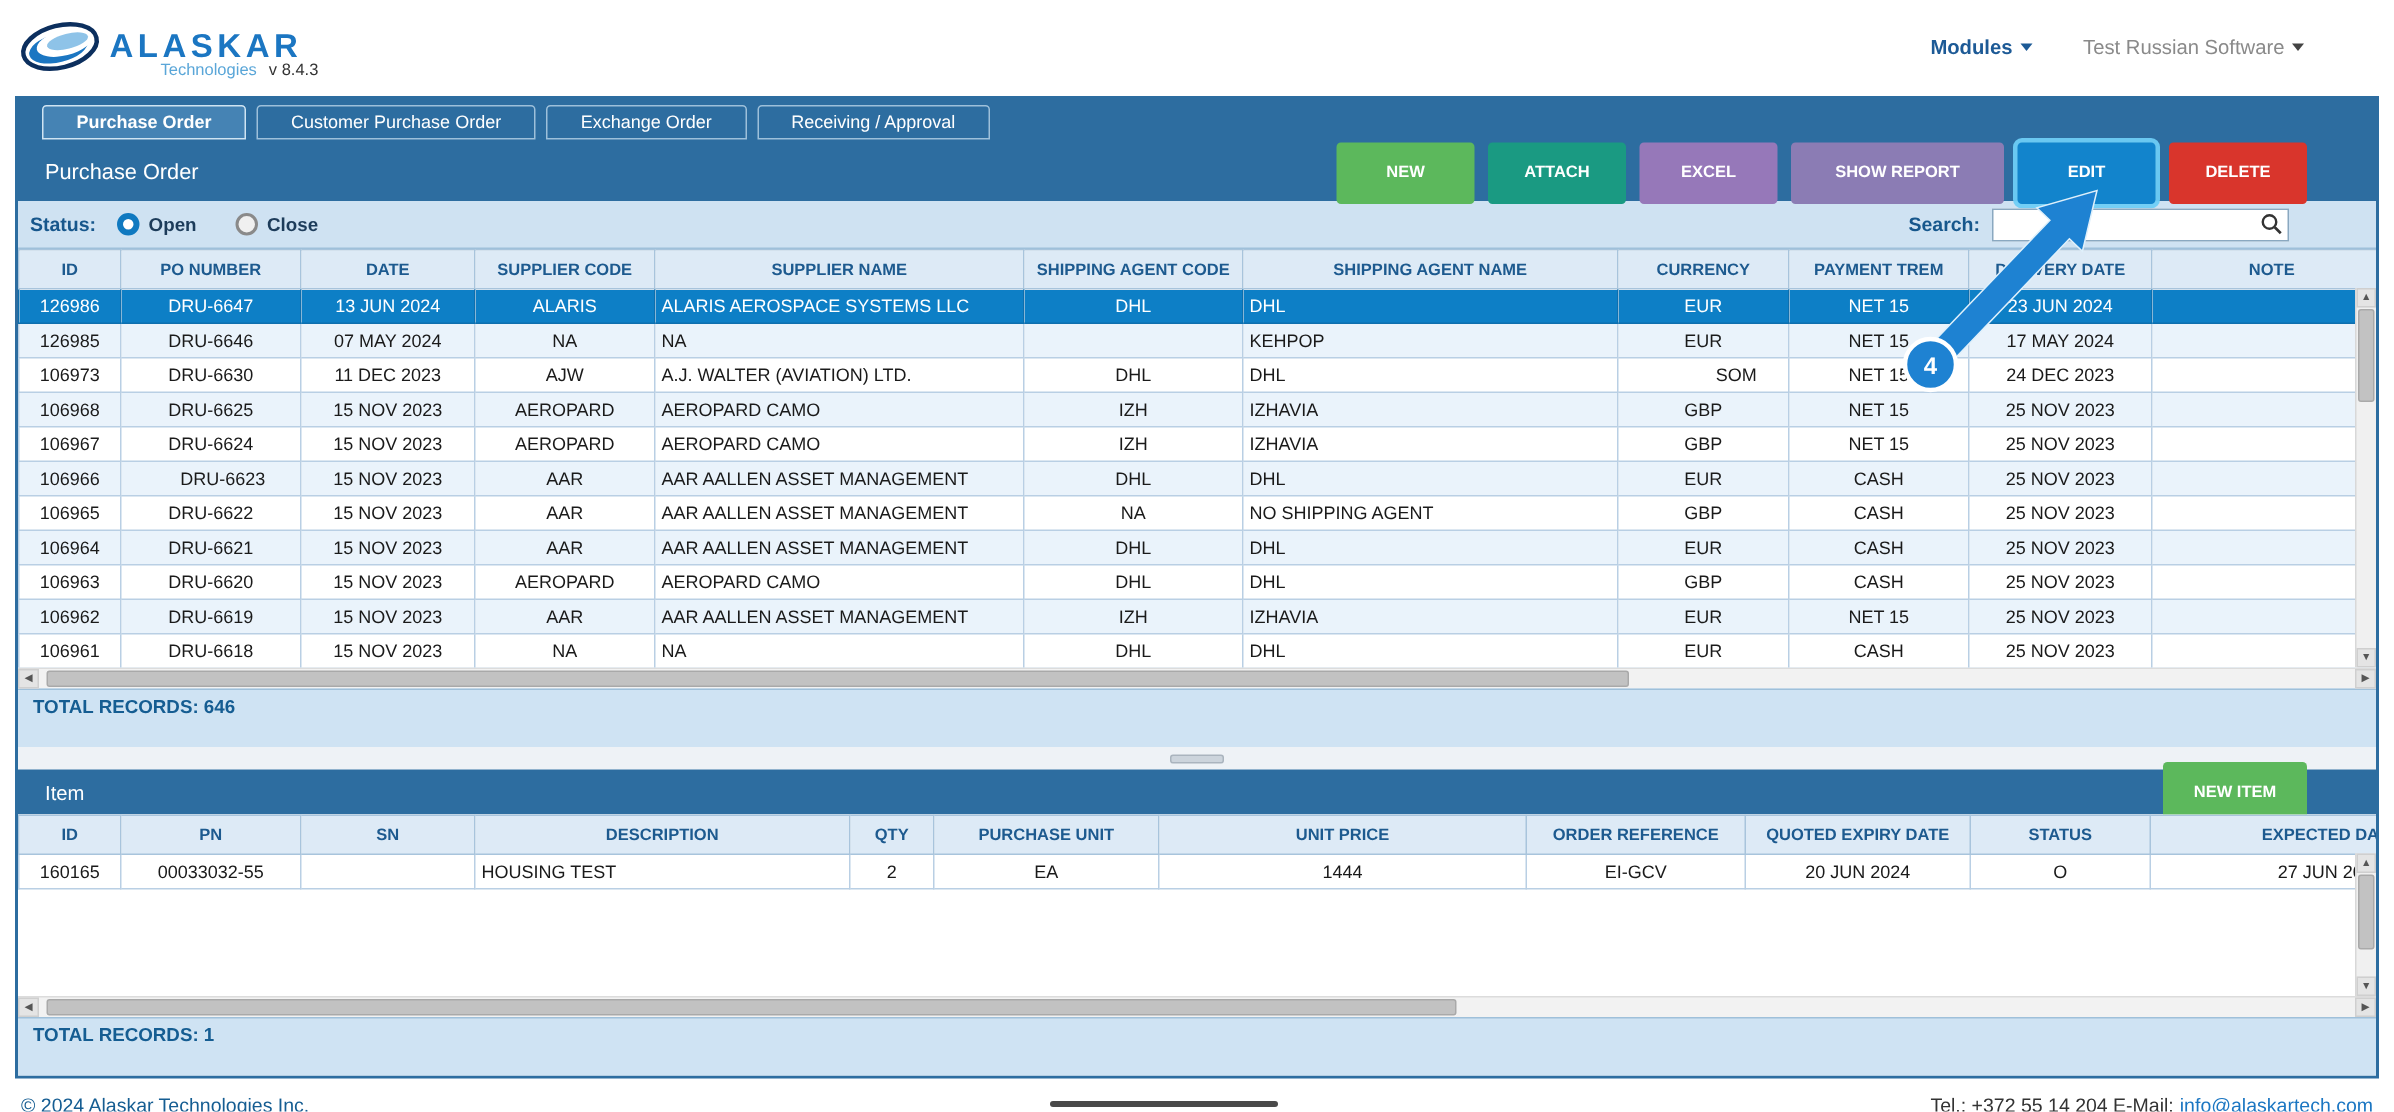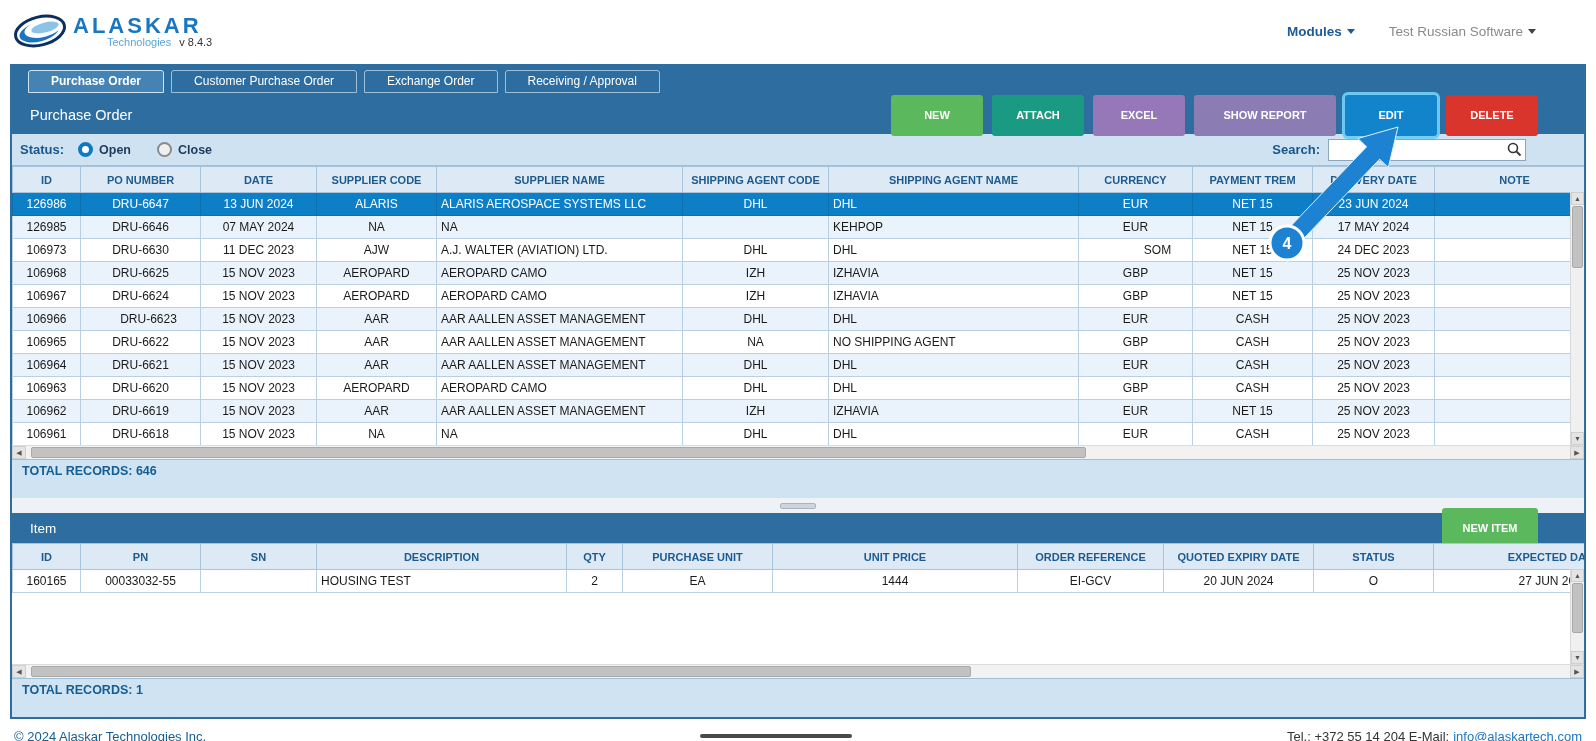--- a/index.html
+++ b/index.html
@@ -1,21 +1,21 @@
 <!DOCTYPE html>
 <html style="--panel-blue: #2d6da0; --tab-active: #4583b4; --light-blue-bar: #cfe2f2; --header-cell-bg: #ddeaf6; --header-text: #1d5a8f; --row-alt: #eaf3fb; --row-selected: #0d7fc6; --grid-line: #b9cfe4; --btn-new: #5cb85c; --btn-attach: #1a9a82; --btn-excel: #9678b9; --btn-report: #8b7cb4; --btn-edit: #1284cc; --btn-delete: #d9352c;"><head>
 <meta charset="utf-8">
 <style>
   * { box-sizing: border-box; margin: 0; padding: 0; }
   html,body { width:1596px; height:741px; overflow:hidden; background:#fff;
     font-family:"Liberation Sans", sans-serif; position:relative; }
 
   
   .topbar { height:62px; display:flex; align-items:center; padding:0 12px; background:#fff; }
-  .brand { display:flex; align-items:center; }
+  .brand { display:flex; align-items:flex-end; }
   .brand-text { display:flex; flex-direction:column; margin-left:5px; }
   .brand-name { font-size:22px; font-weight:bold; letter-spacing:3px; color:#1b76c2; line-height:22px; }
   .brand-row2 { display:flex; gap:8px; padding-left:34px; margin-top:-1px; align-items:baseline; }
   .brand-sub { font-size:11px; color:#5aa6d8; }
   .brand-ver { font-size:11px; color:#333; }
   .top-menus { margin-left:auto; display:flex; align-items:center; gap:34px; margin-right:48px; }
   .menu-modules { color:#1d5a96; font-weight:bold; font-size:13.5px; cursor:pointer; }
   .menu-account { color:#8a8a8a; font-size:13.5px; cursor:pointer; }
   .caret { display:inline-block; width:0; height:0; border-left:4px solid transparent;
     border-right:4px solid transparent; border-top:5px solid currentColor; margin-left:5px; vertical-align:middle; }

